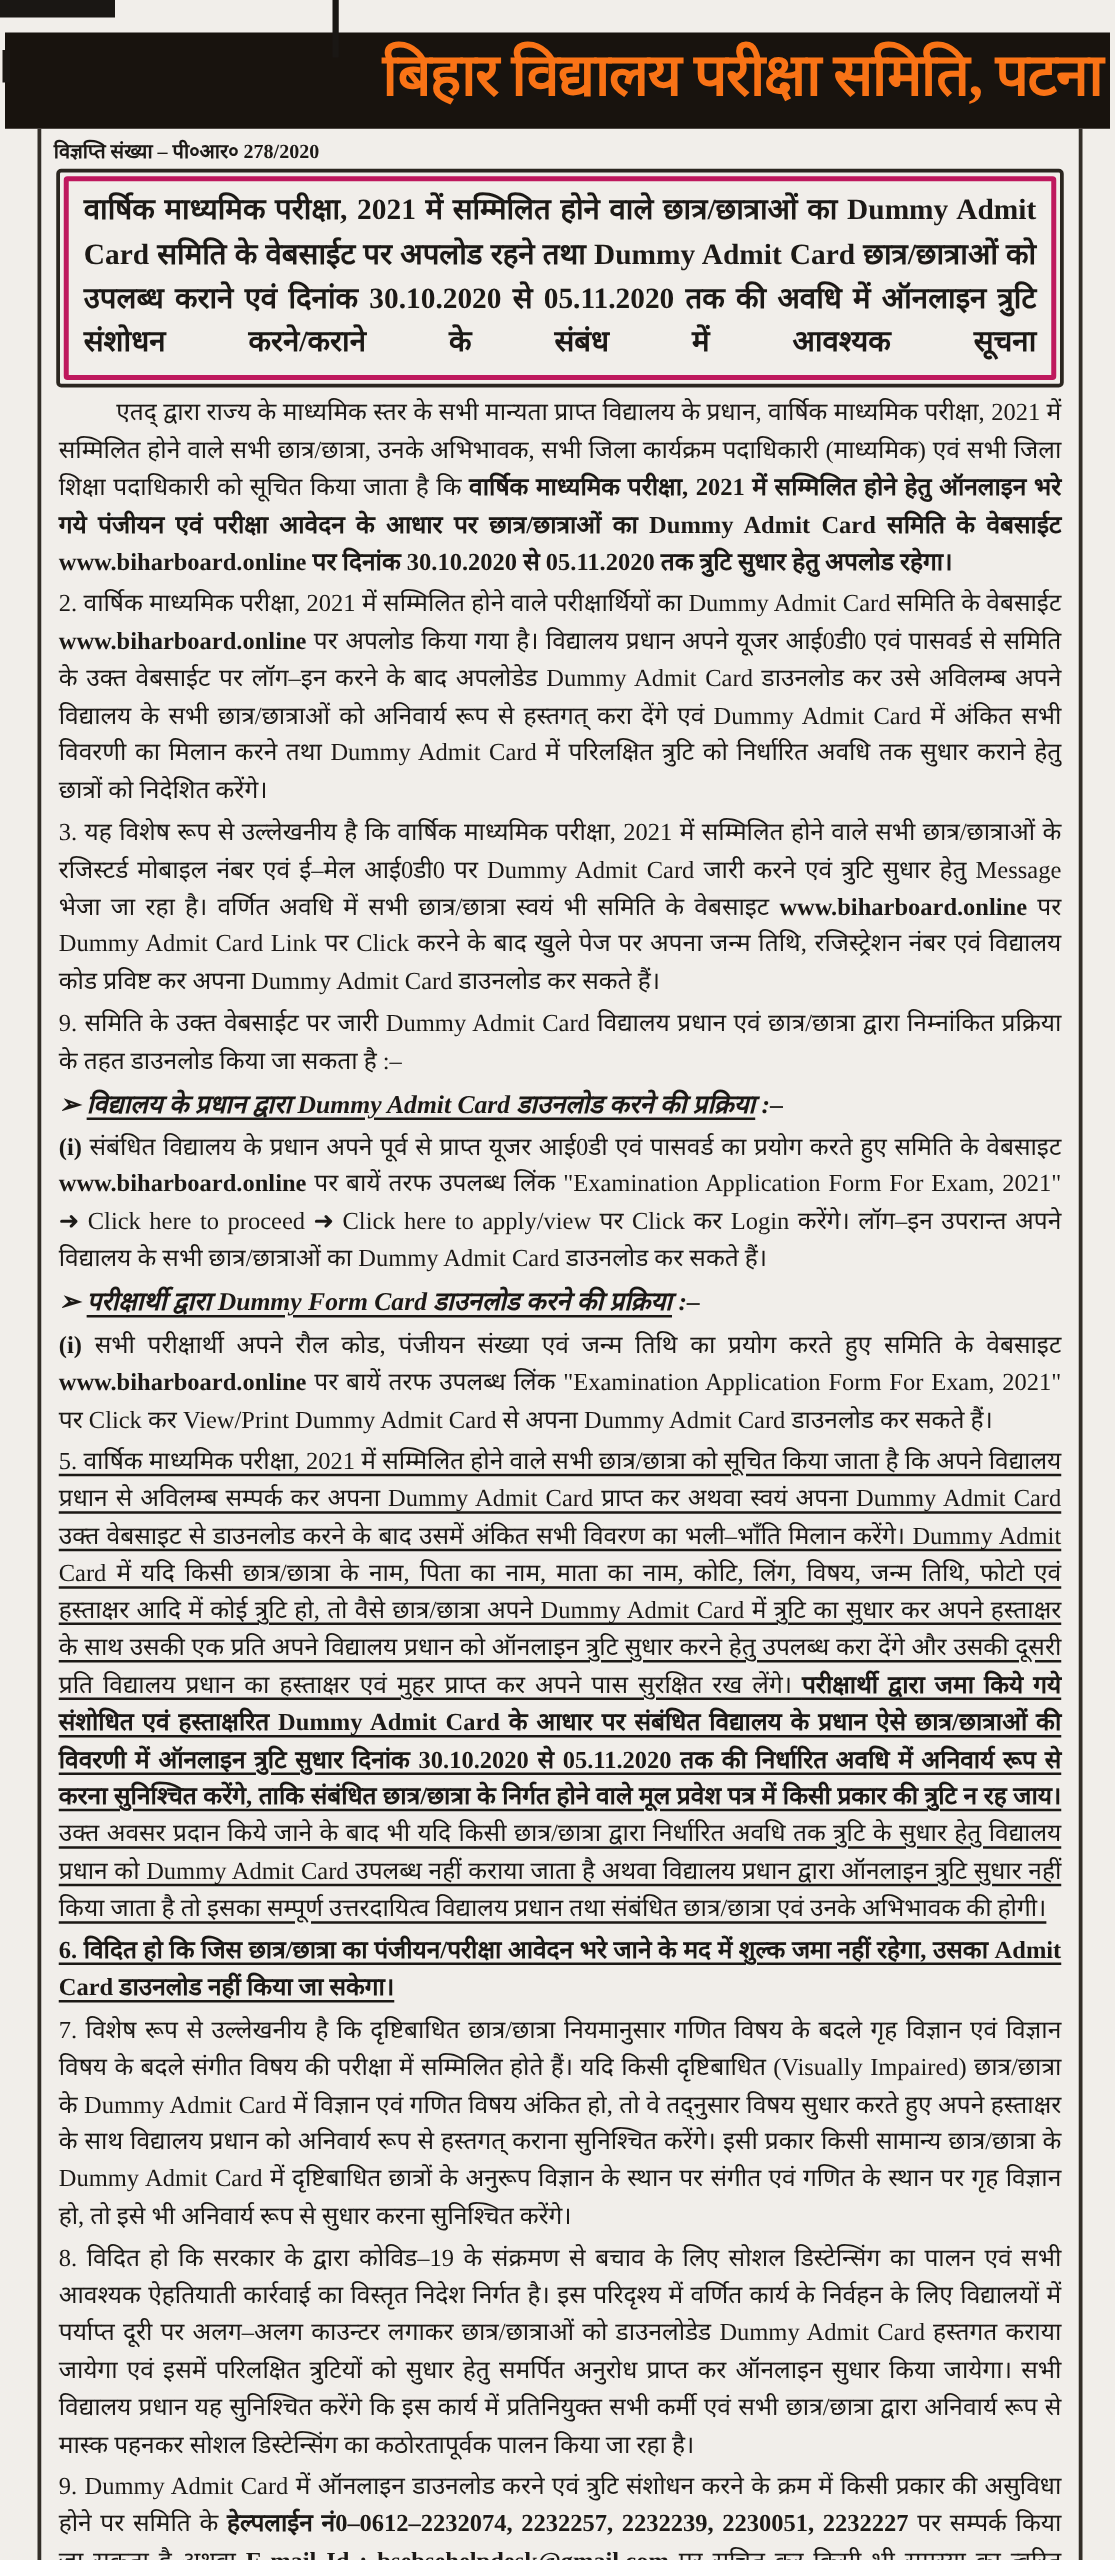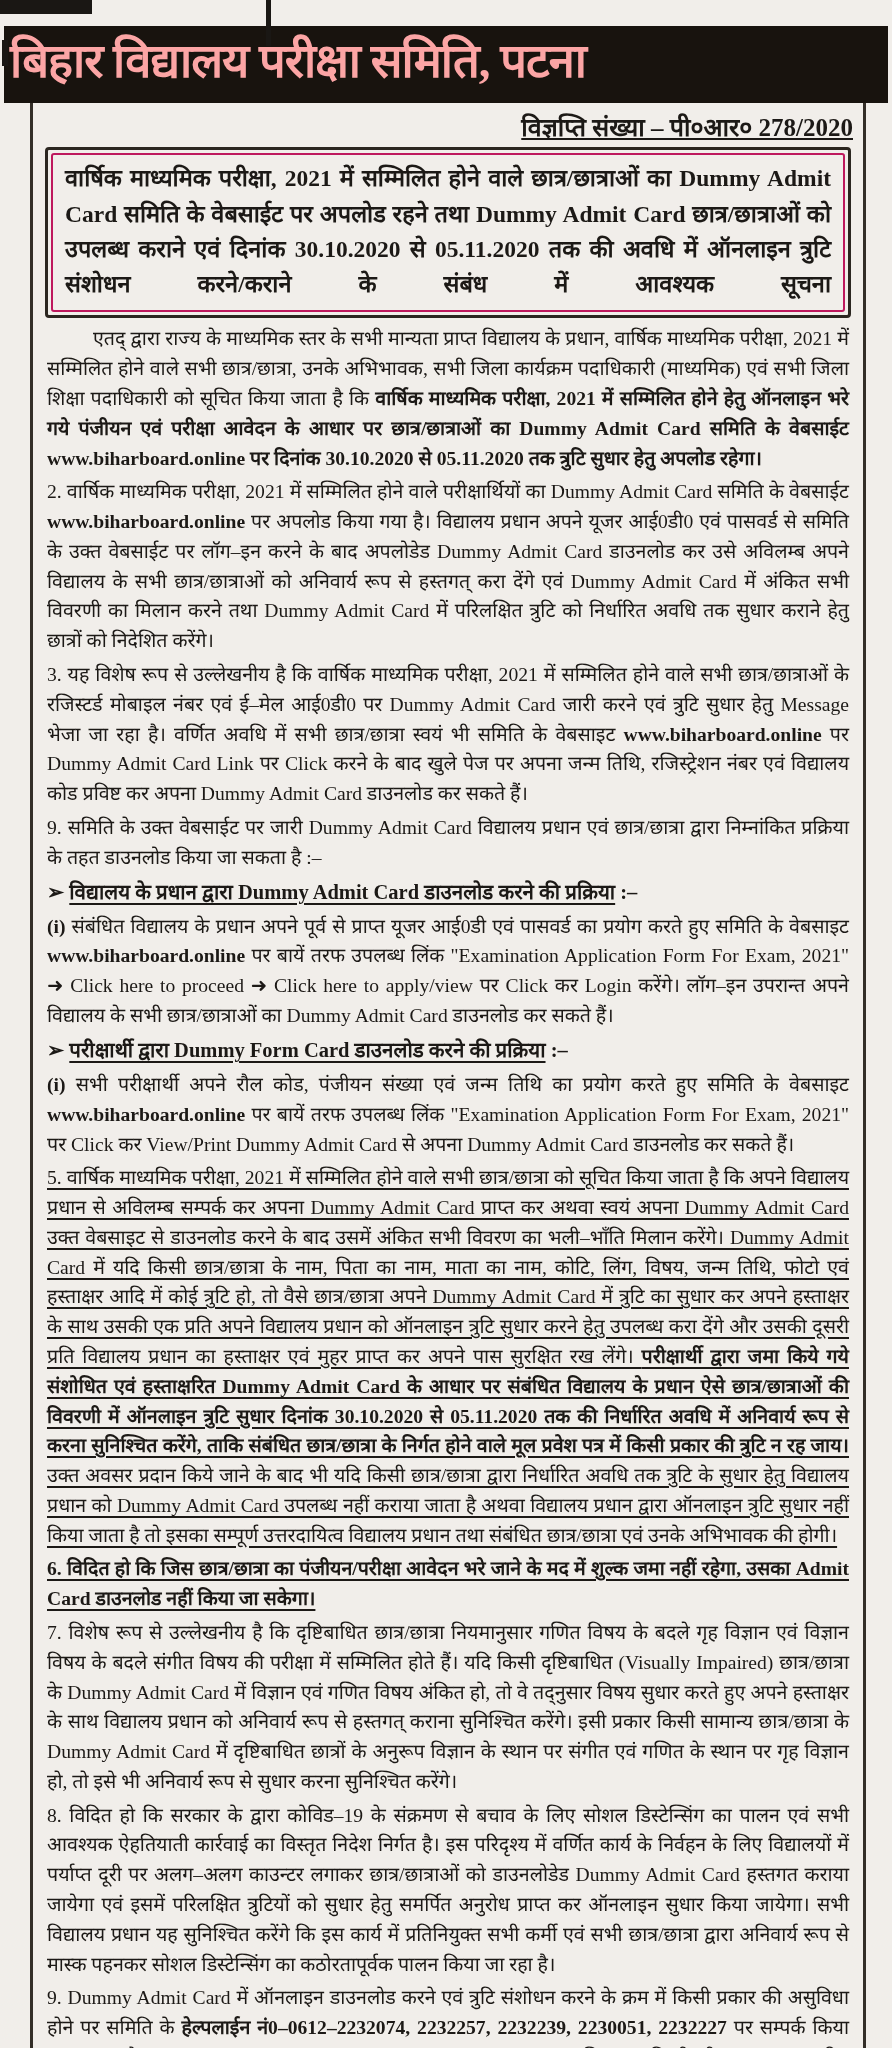--- a/index.html
+++ b/index.html
@@ -15,61 +15,60 @@
     overflow:hidden;
   }
   .scan-artifact{position:absolute;background:#1a1714;}
   .artifact-1{left:0;top:0;width:92px;height:14px;}
   .artifact-2{left:266px;top:0;width:5px;height:46px;}
   .artifact-3{left:2px;top:40px;width:6px;height:26px;}
 
   .banner{
     margin:26px 4px 0 4px;
     background:#18130e;
-    color:#fca5a5;
-    text-align:left;
+    color:#f97316;
+    text-align:right;
     font-weight:700;
     font-size:47px;
     line-height:1.35;
     padding:4px 6px 10px 6px;
     letter-spacing:-1px;
   }
   .sheet{
     margin:0 26px 0 30px;
     border-left:3px solid #332e28;
     border-right:3px solid #332e28;
     padding:4px 10px 0 10px;
   }
   .notice-number{
-    text-align:right;
+    text-align:left;
     font-weight:700;
-    font-size:25px;
+    font-size:16px;
     padding:2px 0 4px 0;
-    text-decoration:underline;
   }
   .subject-outer{
     border:3px solid #2b2620;
     border-radius:4px;
     padding:3px;
     margin:0 2px 6px 2px;
   }
   .subject-inner{
-    border:2px solid #be185d;
+    border:4px solid #be185d;
     border-radius:3px;
     padding:6px 12px 8px 12px;
     font-weight:700;
     font-size:23.5px;
     line-height:1.5;
     text-align:justify;
     text-align-last:justify;
   }
   .doc-body{font-size:19.6px;line-height:1.52;}
   .para{margin:4px;text-align:justify;}
   .para.indent{text-indent:46px;}
-  .para.proc{font-size:20.5px;padding-left:4px;margin:2px 0;}
+  .para.proc{font-size:20.5px;padding-left:4px;margin:2px 0;font-style:italic;}
   .b{font-weight:700;}
   .u{text-decoration:underline;text-decoration-thickness:1.5px;text-underline-offset:4px;}
   .signature{
     text-align:right;
     font-weight:700;
     font-size:20.5px;
     margin-top:-30px;
     padding-right:6px;
   }
 </style>

